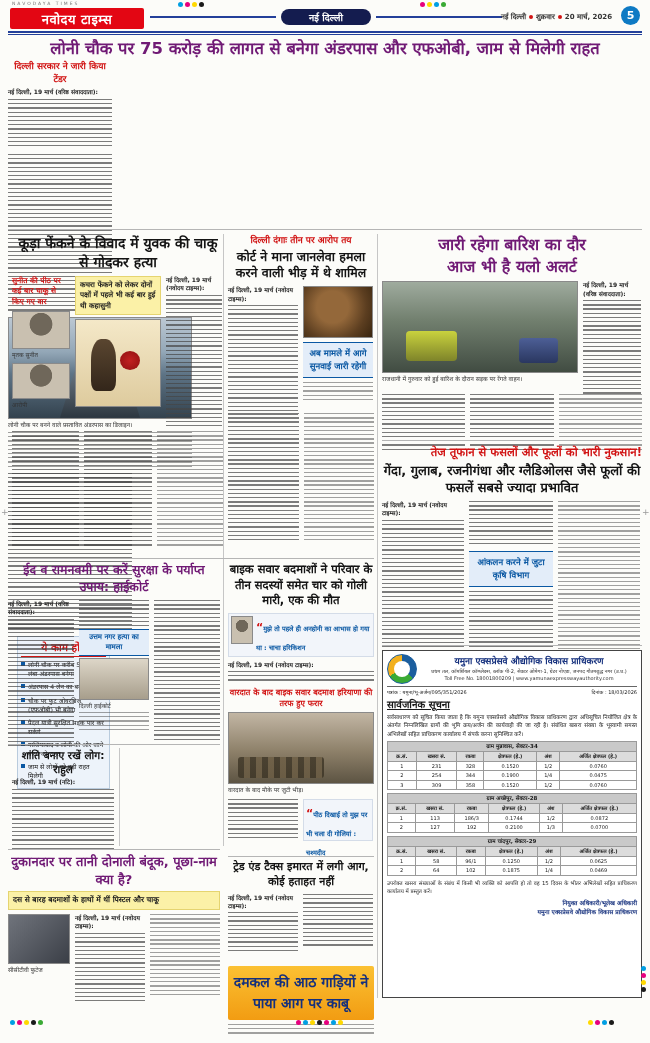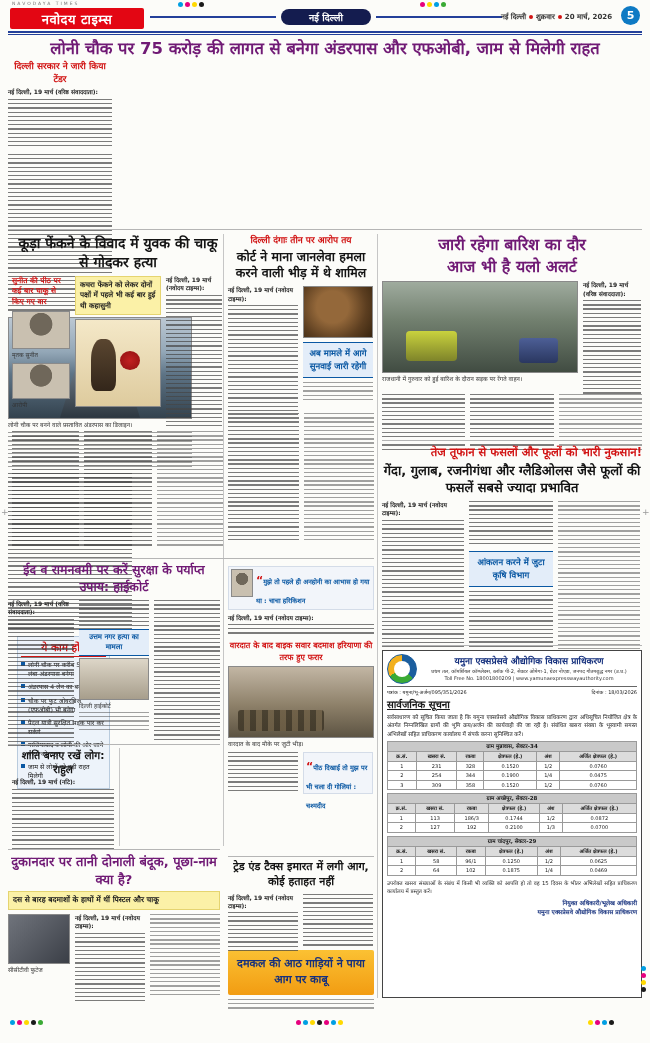--- a/index.html
+++ b/index.html
@@ -307,20 +307,21 @@
         <div class="dl">नई दिल्ली, 19 मार्च (नवोदय टाइम्स):</div>
         <div class="tl" style="height:70px;"></div>
       </div>
       <div style="width:70px;">
         <div class="tl lt" style="height:82px;"></div>
       </div>
     </div>
   </section>
 
   <section class="abs" style="left:228px;top:562px;width:146px;">
+    <h2 class="hl-black" style="font-size:11.5px;">बाइक सवार बदमाशों ने परिवार के तीन सदस्यों समेत चार को गोली मारी, एक की मौत</h2>
     <div class="quote" style="margin-top:4px;">
       <div class="ph ph-portrait" style="width:22px;height:28px;flex:none;"></div>
       <div><span class="qmark">“</span><span class="qt">मुझे तो पहले ही अनहोनी का आभास हो गया था : चाचा हरिकिशन</span></div>
     </div>
     <div class="dl" style="margin-top:4px;">नई दिल्ली, 19 मार्च (नवोदय टाइम्स):</div>
     <div class="tl" style="height:12px;"></div>
     <div class="kick" style="font-size:8px;text-align:center;margin-top:4px;">वारदात के बाद बाइक सवार बदमाश हरियाणा की तरफ हुए फरार</div>
     <div class="ph ph-street" style="height:72px;margin-top:3px;">
         <div class="crowd"></div>
       </div>
@@ -336,21 +337,21 @@
 
   <section class="abs" style="left:228px;top:860px;width:146px;">
     <h2 class="hl-black" style="font-size:11px;">ट्रेड एंड टैक्स इमारत में लगी आग, कोई हताहत नहीं</h2>
     <div class="cols" style="margin-top:4px;height:52px;">
       <div style="width:70px;">
         <div class="dl">नई दिल्ली, 19 मार्च (नवोदय टाइम्स):</div>
         <div class="tl" style="height:40px;"></div>
       </div>
       <div class="tl" style="width:70px;height:52px;"></div>
     </div>
-    <div class="obox" style="font-size:11px;margin-top:4px;">दमकल की आठ गाड़ियों ने पाया आग पर काबू</div>
+    <div class="obox" style="font-size:14px;margin-top:20px;">दमकल की आठ गाड़ियों ने पाया आग पर काबू</div>
     <div class="tl lt" style="height:12px;margin-top:4px;"></div>
   </section>
 
   <aside class="notice">
     <div class="nhead">
       <div class="nlogo"></div>
       <div style="flex:1;">
         <div class="norg">यमुना एक्सप्रेसवे औद्योगिक विकास प्राधिकरण</div>
         <div class="naddr">प्रथम तल, कॉमर्शियल कॉम्प्लेक्स, ब्लॉक पी-2, सेक्टर ओमेगा-1, ग्रेटर नोएडा, जनपद गौतमबुद्ध नगर (उ.प्र.)</div>
         <div class="naddr">Toll Free No. 18001800209 | www.yamunaexpresswayauthority.com</div>

